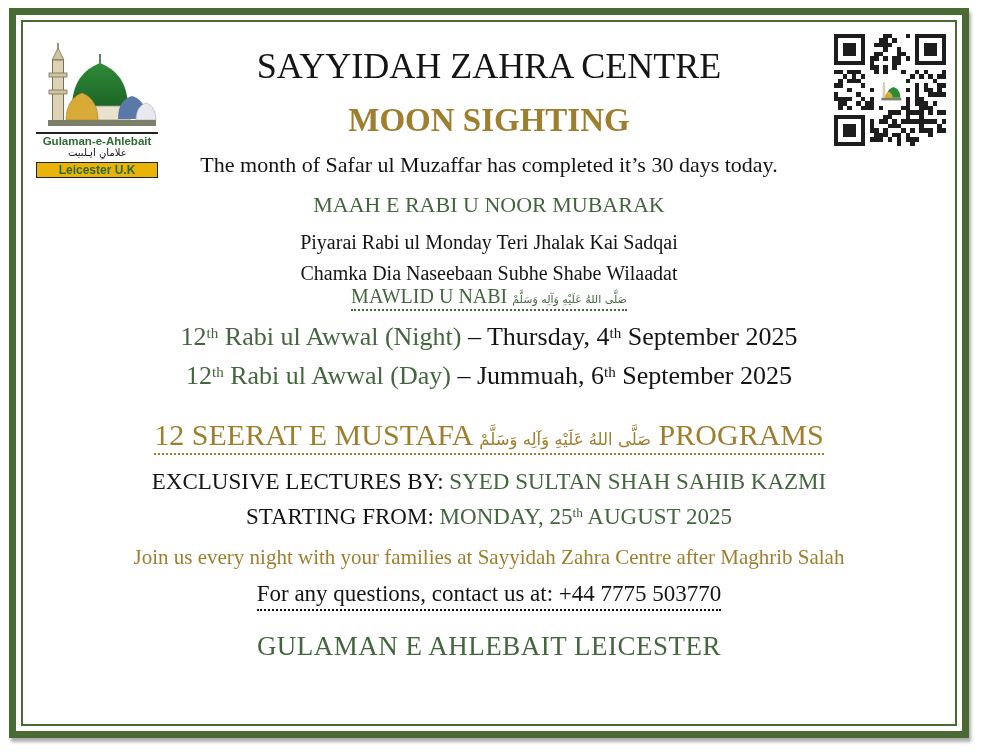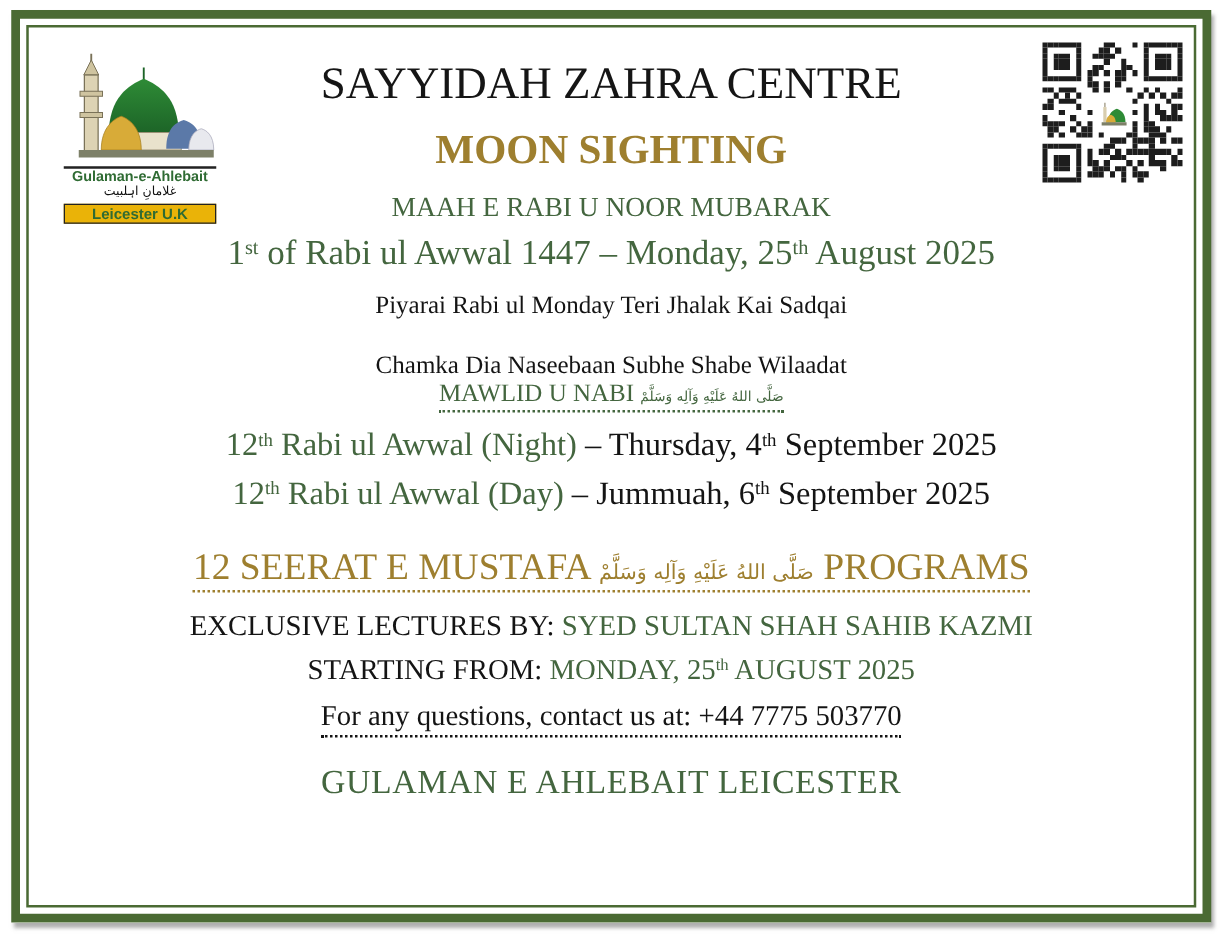--- a/index.html
+++ b/index.html
@@ -8,42 +8,42 @@
   *{margin:0;padding:0;box-sizing:border-box;}
   body{background:#ffffff;font-family:"Liberation Serif","DejaVu Serif",serif;}
   .page{position:relative;width:982px;height:753px;background:#ffffff;overflow:hidden;}
   .frame-outer{position:absolute;left:9px;top:8px;right:13px;bottom:15px;
     border:7px solid var(--border-green);box-shadow:2px 4px 3px rgba(110,110,110,.55);}
   .frame-inner{position:absolute;left:21px;top:20px;right:25px;bottom:27px;
     border:2px solid var(--border-green);}
   .content{position:absolute;left:26px;top:24px;right:30px;bottom:32px;text-align:center;}
 
   
-  .logo{position:absolute;left:25px;top:16px;width:122px;text-align:center;}
+  .logo{position:absolute;left:10px;top:16px;width:122px;text-align:center;}
   .logo-name{font-family:"Liberation Sans","DejaVu Sans",sans-serif;font-weight:bold;
     font-size:11.5px;color:#2f6b33;border-top:2px solid #222;padding-top:1px;letter-spacing:0;}
   .logo-urdu{font-family:"DejaVu Sans",sans-serif;font-size:10px;color:#111;line-height:1.25;}
   .logo-loc{font-family:"Liberation Sans","DejaVu Sans",sans-serif;font-weight:bold;font-size:12px;
     color:#2f6b33;border:1.5px solid #222;background:#eab308;margin-top:2px;padding:0 2px;}
 
   
   .qr{position:absolute;right:6px;top:10px;width:112px;height:112px;background:#fff;}
   .qr-grid{display:grid;grid-template-columns:repeat(25,1fr);grid-template-rows:repeat(25,1fr);
     width:112px;height:112px;}
   .qr-grid div.on{background:#1d1d1d;}
   .qr-logo{position:absolute;left:50%;top:50%;width:30px;height:30px;transform:translate(-50%,-50%);
     background:#fff;border-radius:4px;display:flex;align-items:center;justify-content:center;}
 
   h1.title{font-size:36px;font-weight:400;color:#151515;margin-top:22px;line-height:1.15;}
   h2.subtitle{font-size:33px;font-weight:700;color:var(--gold);margin-top:15px;line-height:1.15;}
   p.announce{font-size:22px;color:var(--ink);margin-top:12px;line-height:1.2;}
   h3.maah{font-size:22px;font-weight:400;color:var(--green);margin-top:13px;line-height:1.15;}
   p.dateline{font-size:28px;color:var(--green);margin-top:8px;line-height:1.15;}
   p.couplet{font-size:20px;color:var(--ink);margin-top:13px;line-height:1.2;}
-  p.couplet2{font-size:20px;color:var(--ink);margin-top:24px;line-height:1.2;}
+  p.couplet2{font-size:20px;color:var(--ink);margin-top:7px;line-height:1.2;}
   .mawlid-h{font-size:20px;color:var(--green);line-height:1.15;}
   .seerat-h{margin-top:27px;font-size:30px;color:var(--gold);line-height:1.15;}
   .underline-dotted{border-bottom:2px dotted currentColor;padding-bottom:1px;display:inline-block;}
   p.mdate{font-size:26px;margin-top:11px;line-height:1.15;}
   p.mdate + p.mdate{margin-top:9px;}
   p.lect{font-size:23px;margin-top:14px;line-height:1.15;}
   p.lect + p.lect{margin-top:8px;}
   p.invite{font-size:21px;color:var(--gold);margin-top:15px;line-height:1.2;}
   p.contact{font-size:23px;color:var(--ink);margin-top:10px;line-height:1.2;}
   h3.footer-org{font-size:27px;font-weight:400;color:var(--green);margin-top:20px;
@@ -730,41 +730,42 @@
           <rect x="6.5" y="10" width="3" height="14" fill="#d8cdae"></rect>
           <path d="M11,24 C11,15 16,12.5 19,11.5 C22,12.5 27,15 27,24 Z" fill="#2e8b36"></path>
           <path d="M9,24.5 C9,19 12,17.5 13.5,17 C15,17.5 18,19 18,24.5 Z" fill="#d8ab38"></path>
           <rect x="5" y="24" width="23" height="3" fill="#7d8068"></rect>
         </svg>
       </div>
     </div>
 
     <h1 class="title">SAYYIDAH ZAHRA CENTRE</h1>
     <h2 class="subtitle">MOON SIGHTING</h2>
+    <p class="announce">The month of Safar ul Muzaffar has completed it’s 30 days today.</p>
 
     <h3 class="maah">MAAH E RABI U NOOR MUBARAK</h3>
-    <p class="dateline"><span>1</span><sup>st</sup><span> of Rabi ul Awwal 1447 – Monday, 25</span><sup>th</sup><span> August 2025</span></p>
 
     <p class="couplet">Piyarai Rabi ul Monday Teri Jhalak Kai Sadqai</p>
     <p class="couplet2">Chamka Dia Naseebaan Subhe Shabe Wilaadat</p>
 
     <div class="mawlid-h">
       <span class="underline-dotted"><span>MAWLID U NABI </span><span class="arabic">صَلَّى اللهُ عَلَيْهِ وَآلِه وَسَلَّمْ</span></span>
     </div>
 
     <p class="mdate"><span class="c-green">12</span><sup class="c-green">th</sup><span class="c-green"> Rabi ul Awwal (Night) </span><span class="c-ink">– Thursday, 4</span><sup class="c-ink">th</sup><span class="c-ink"> September 2025</span></p>
     <p class="mdate"><span class="c-green">12</span><sup class="c-green">th</sup><span class="c-green"> Rabi ul Awwal (Day) </span><span class="c-ink">– Jummuah, 6</span><sup class="c-ink">th</sup><span class="c-ink"> September 2025</span></p>
 
     <div class="seerat-h">
       <span class="underline-dotted"><span>12 SEERAT E MUSTAFA </span><span class="arabic">صَلَّى اللهُ عَلَيْهِ وَآلِه وَسَلَّمْ</span><span> PROGRAMS</span></span>
     </div>
 
     <p class="lect"><span class="c-ink">EXCLUSIVE LECTURES BY: </span><span class="c-green">SYED SULTAN SHAH SAHIB KAZMI</span></p>
     <p class="lect"><span class="c-ink">STARTING FROM: </span><span class="c-green">MONDAY, 25</span><sup class="c-green">th</sup><span class="c-green"> AUGUST 2025</span></p>
 
+    <p class="invite">Join us every night with your families at Sayyidah Zahra Centre after Maghrib Salah</p>
 
     <p class="contact">
       <span class="underline-dotted">For any questions, contact us at: +44 7775 503770</span>
     </p>
 
     <h3 class="footer-org">GULAMAN E AHLEBAIT LEICESTER</h3>
   </div>
 </div>
 
 </body></html>

